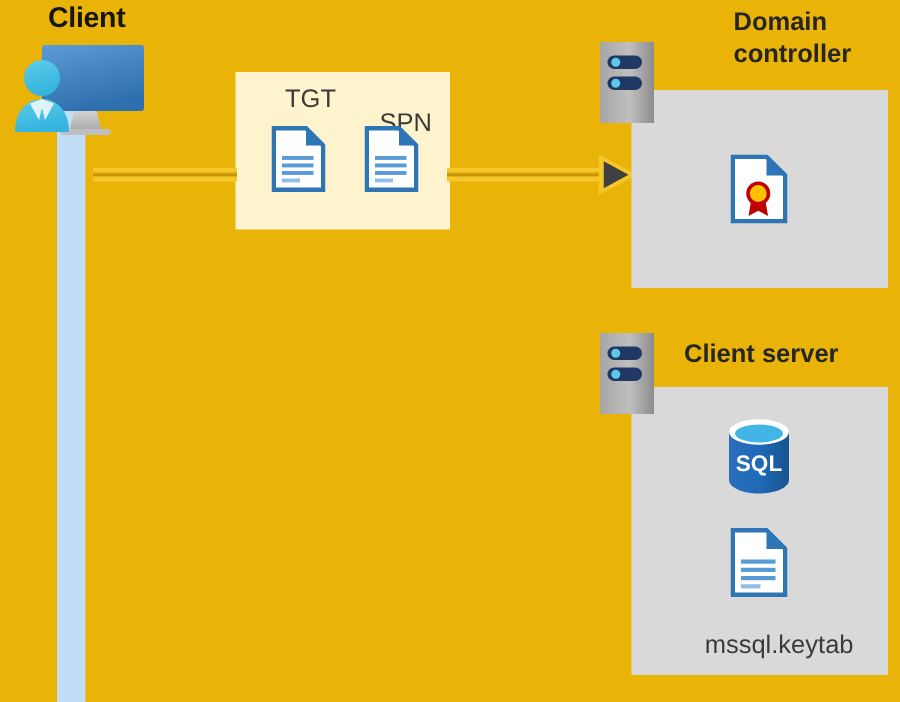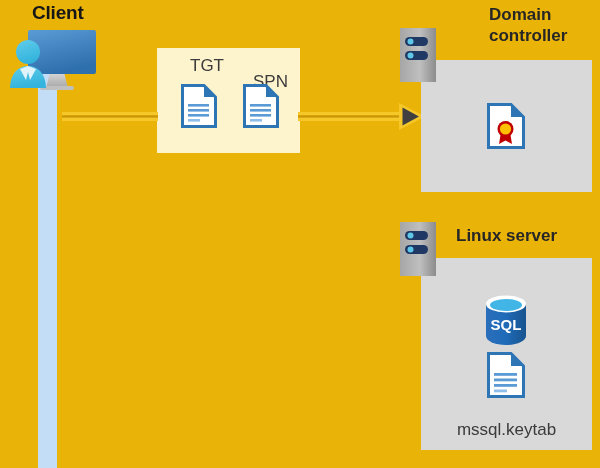--- a/index.html
+++ b/index.html
@@ -98,26 +98,26 @@
     width: 171px; height: 192px;
     background: #d9d9d9;
   }
   #linux-title {
     left: 456px; top: 226px;
     font-size: 17px;
     font-weight: bold;
     color: #262626;
   }
   #linux-server-icon { left: 400px; top: 222px; }
-  #sql-icon { left: 482px; top: 294px; }
+  #sql-icon { left: 482px; top: 278px; }
   #keytab-doc { left: 487px; top: 352px; }
   #keytab-label {
-    left: 421px; top: 420px;
+    left: 398px; top: 420px;
     width: 171px;
-    text-align: center;
+    text-align: right;
     font-size: 17px;
     color: #3b3b3b;
   }
 </style>
 </head>
 <body>
 
 <div id="canvas">
 
   <div class="abs" id="client-title">Client</div>
@@ -216,21 +216,21 @@
       <path d="M1.5 1.5 L24 1.5 L36.5 14 L36.5 44.5 L1.5 44.5 Z" fill="#ffffff" stroke="#2e75b6" stroke-width="3"></path>
       <path d="M24 1.5 L36.5 14 L24 14 Z" fill="#2e75b6"></path>
       <path d="M14 29 L12 41 L18.5 37.5 L25 41 L23 29 Z" fill="#c00000"></path>
       <circle cx="18.5" cy="26" r="8" fill="#c00000"></circle>
       <circle cx="18.5" cy="26" r="5.6" fill="#ffc000"></circle>
     </svg>
   </div>
 
   <div class="abs" id="linux-panel"></div>
 
-  <div class="abs" id="linux-title">Linux server</div>
+  <div class="abs" id="linux-title">Client server</div>
 
   <div class="abs" id="linux-server-icon">
     <svg width="36" height="54" viewBox="0 0 36 54">
       <rect x="0" y="0" width="36" height="54" fill="url(#srvGrad)"></rect>
       <rect x="5" y="9" width="23" height="9" rx="4.5" fill="#1f3864"></rect>
       <circle cx="10.5" cy="13.5" r="3" fill="#5fc8e8"></circle>
       <rect x="5" y="23" width="23" height="9" rx="4.5" fill="#1f3864"></rect>
       <circle cx="10.5" cy="27.5" r="3" fill="#5fc8e8"></circle>
     </svg>
   </div>

